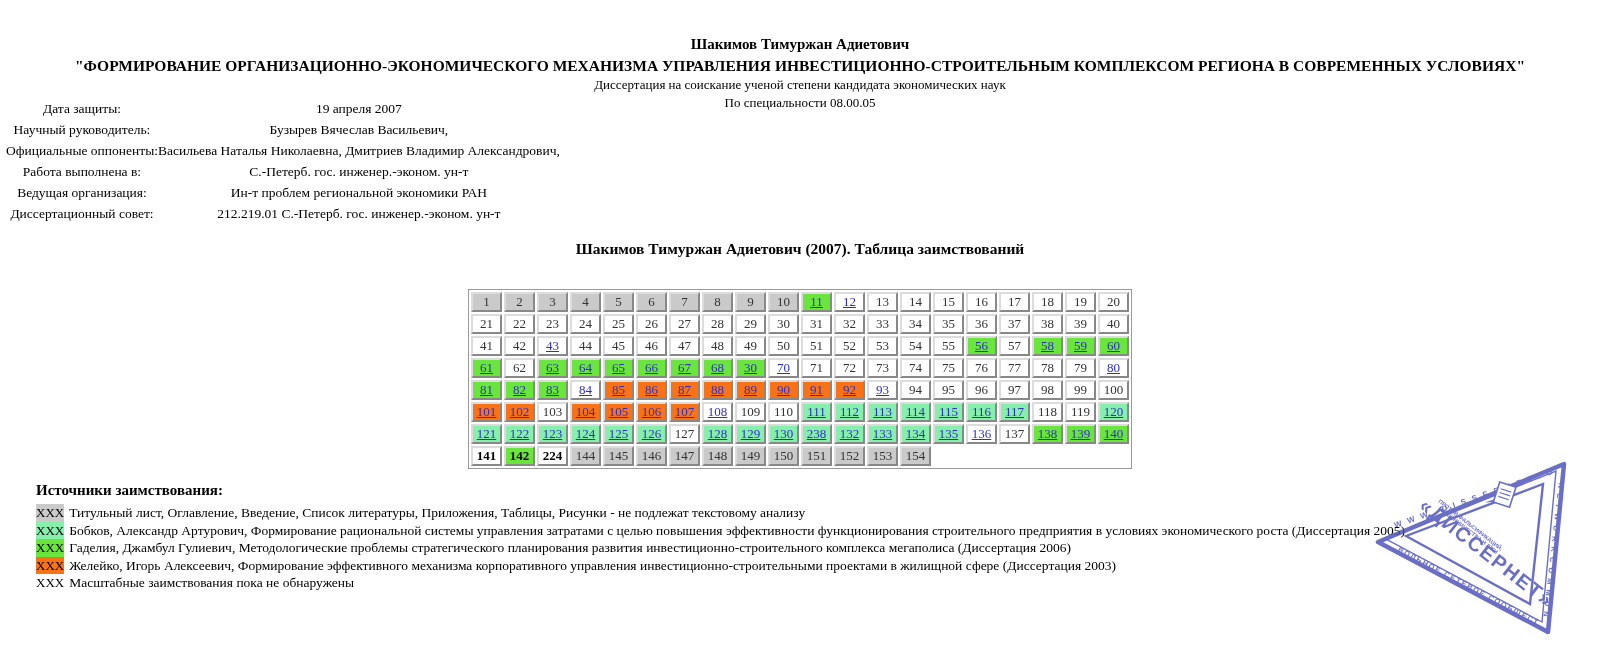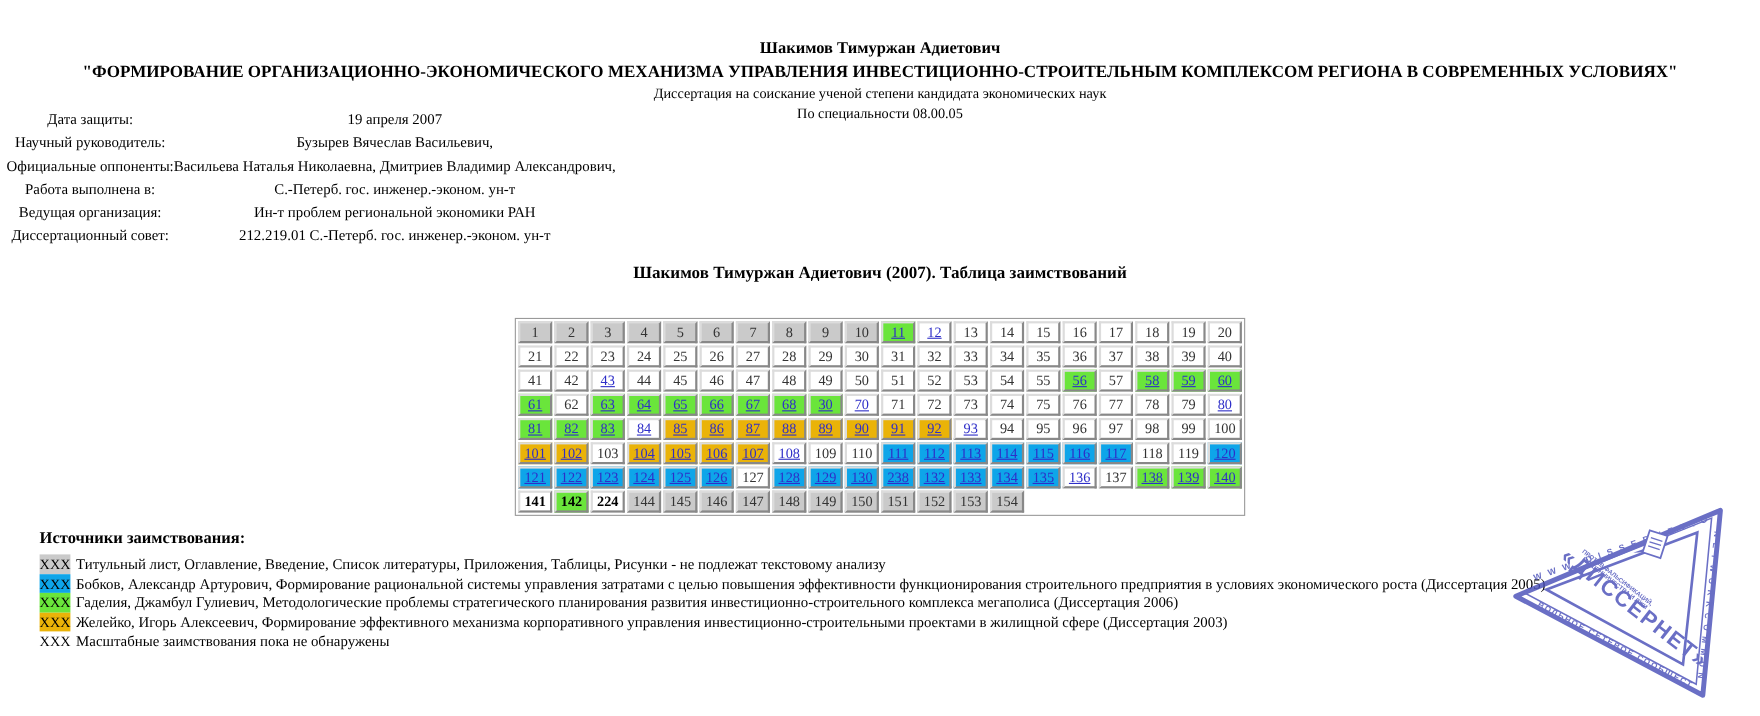--- a/index.html
+++ b/index.html
@@ -25,22 +25,22 @@
   table.pages{display:inline-table;border-spacing:2px;border:1px solid #9a9a9a;background:#fff;}
   table.pages td{
     width:25px;height:15px;padding:0 1px;text-align:center;
     font-size:13px;border:2px outset #dcdcdc;color:#333;white-space:nowrap;
   }
   table.pages td.bold{font-weight:bold;color:#000;}
   table.pages a{color:#2E2EC8;text-decoration:underline;}
   .c-gray{background:#CACACA;}
   .c-white{background:#FFFFFF;}
   .c-green{background:#6AE53B;}
-  .c-olive{background:#eab308;}
-  .c-pink{background:#0ea5e9;}
+  .c-olive{background:#f97316;}
+  .c-pink{background:#86efac;}
   .c-none{background:transparent;}
   
   .legend{position:absolute;left:36px;top:482px;font-size:13.5px;}
   .legend .legend-title{font-size:15px;font-weight:bold;margin-bottom:5px;}
   .legend-item{white-space:nowrap;line-height:17.6px;}
   .legend-item .sw{display:inline-block;min-width:26px;text-align:center;
                    margin-right:5px;font-size:13px;}
   .legend-item .ltext{font-size:13.5px;}
   
   .stamp{position:absolute;left:1372px;top:450px;width:205px;height:200px;opacity:.82;}

